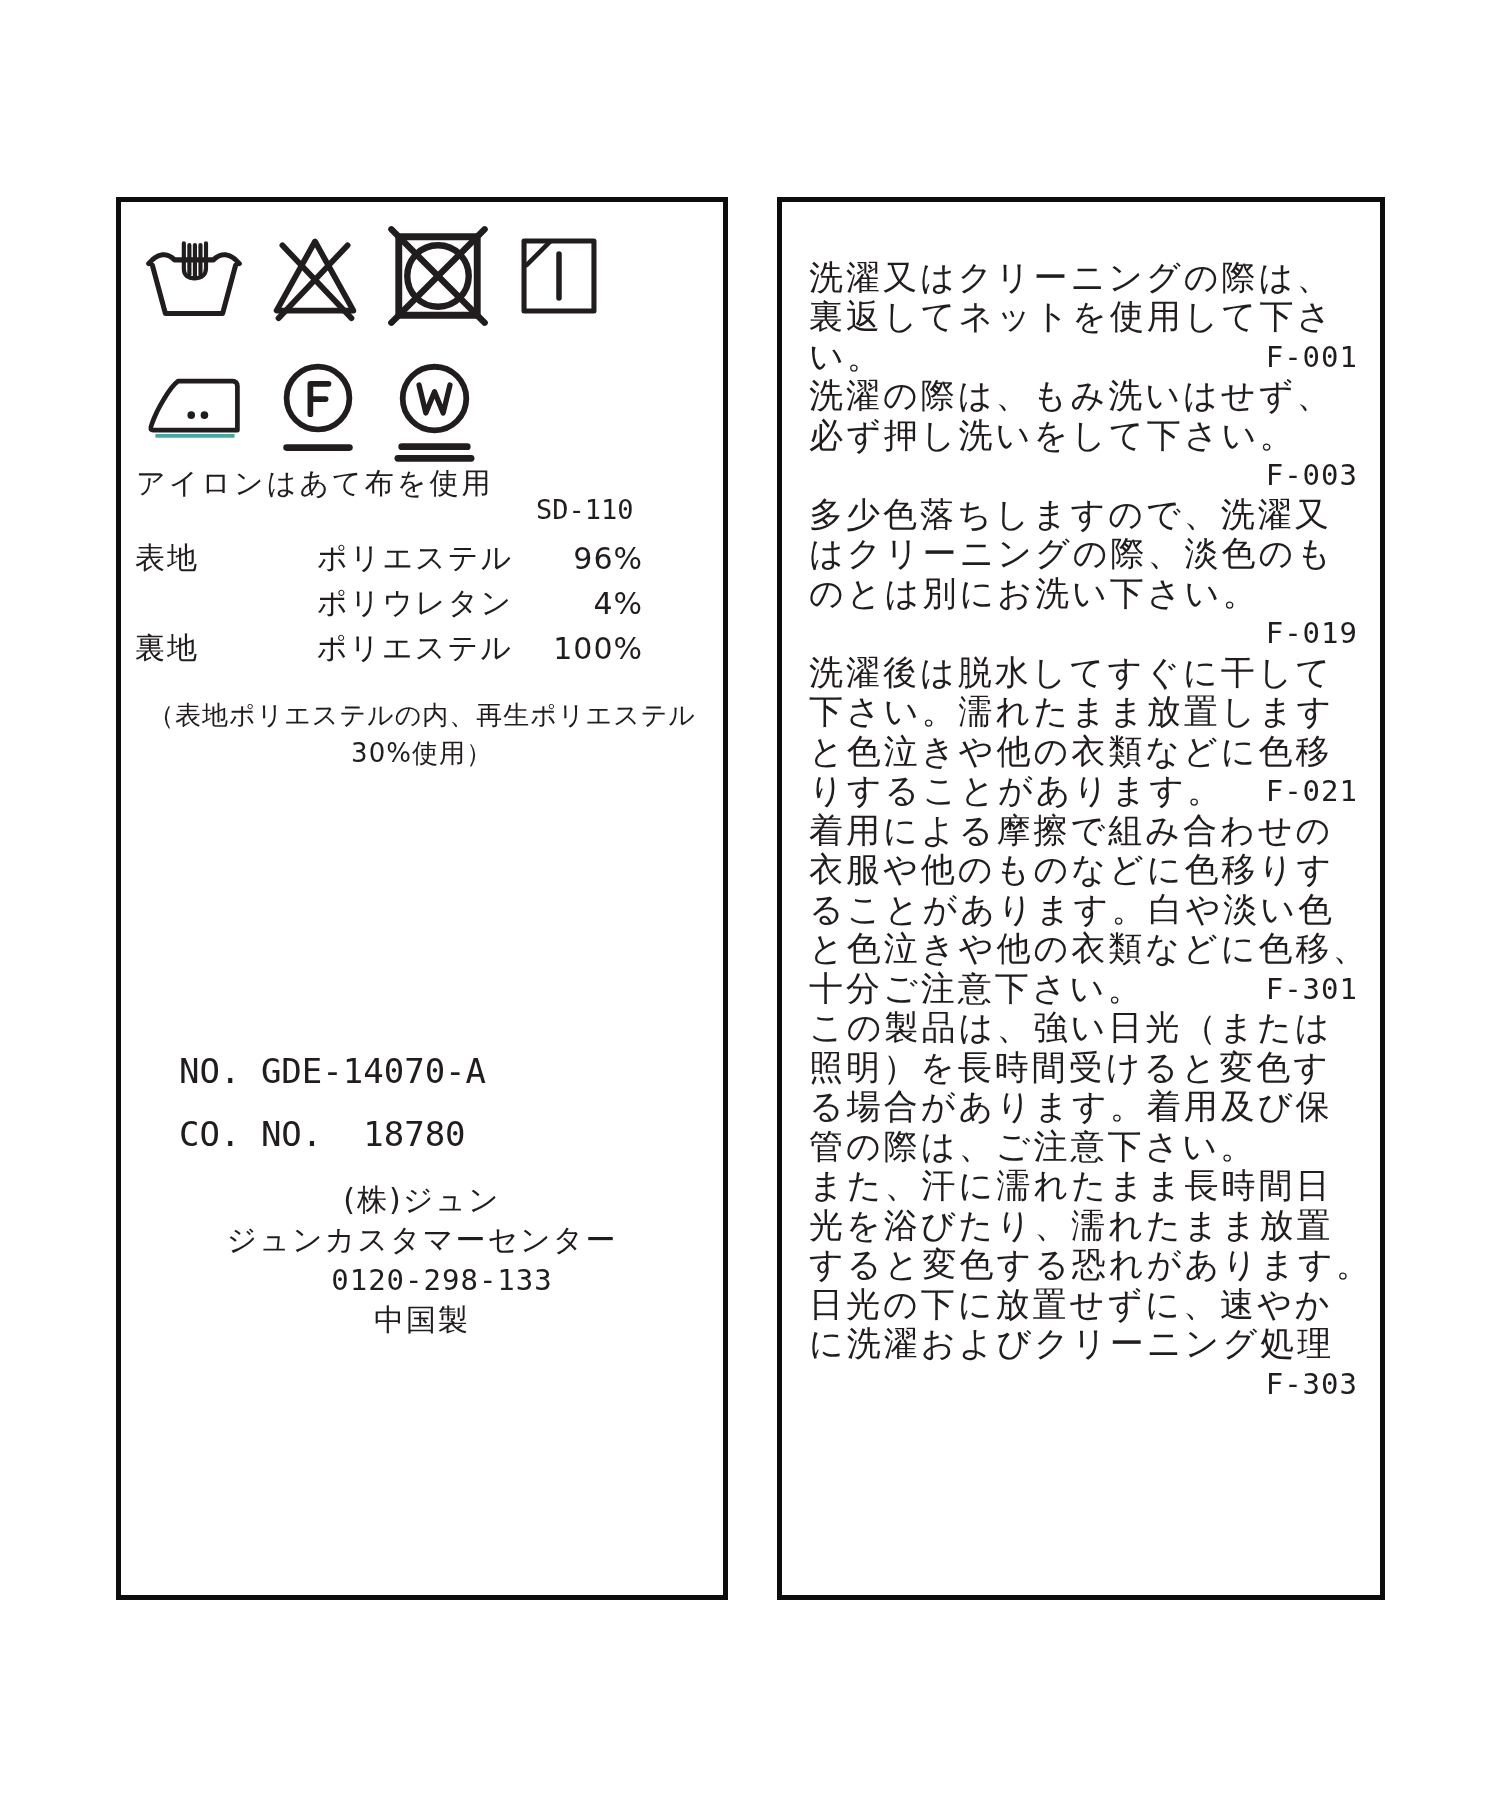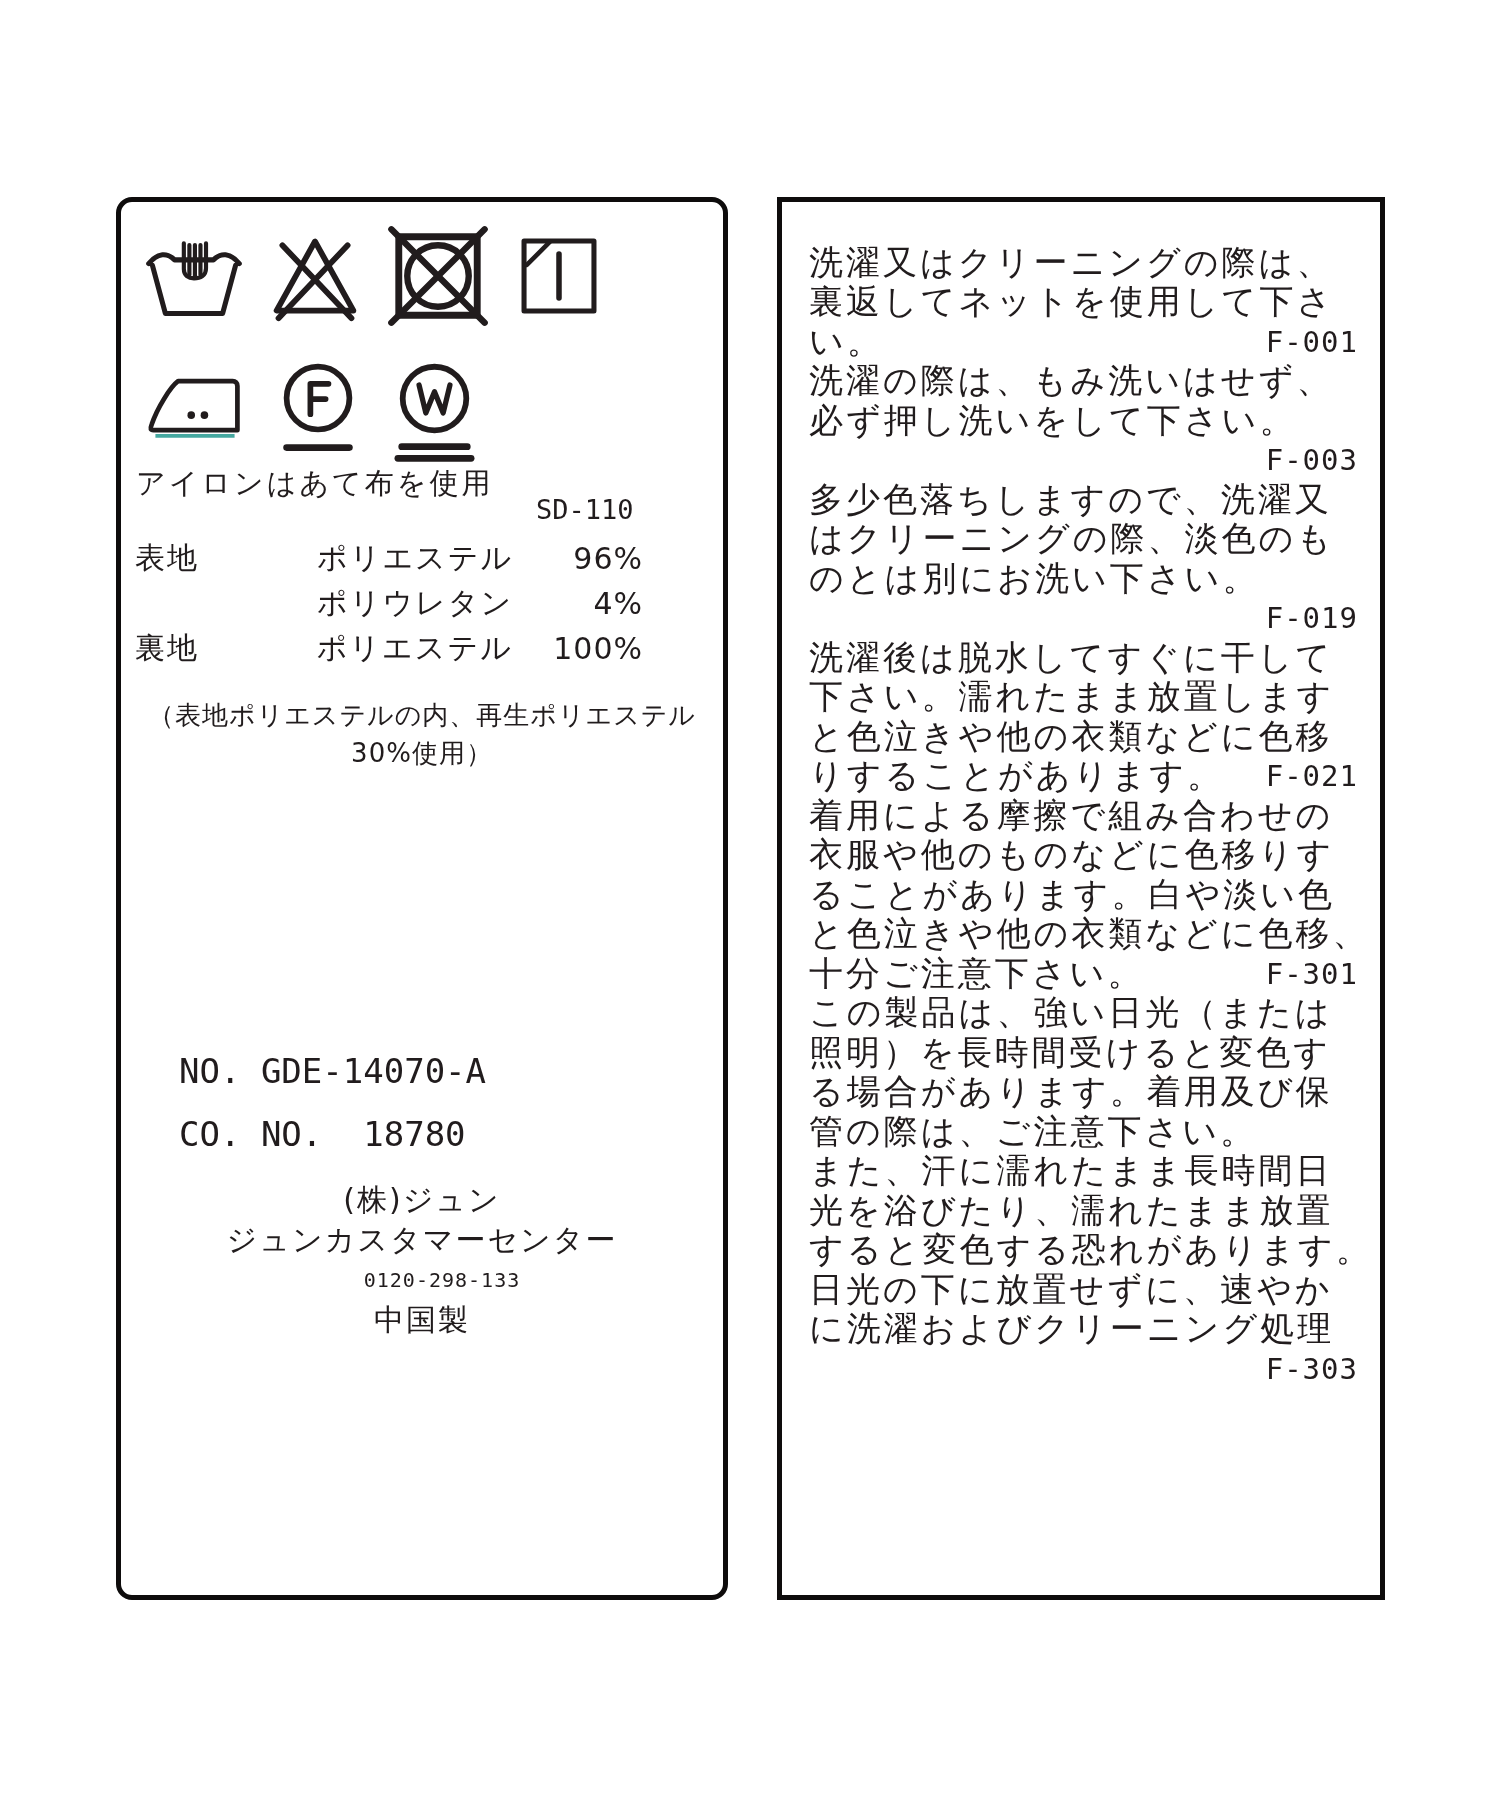--- a/index.html
+++ b/index.html
@@ -1,20 +1,20 @@
 <!DOCTYPE html>
 <html><head>
 <meta charset="utf-8">
 <style>
   html,body{margin:0;padding:0;background:#ffffff;}
   .page{position:relative;width:1500px;height:1800px;background:#ffffff;overflow:hidden;
         font-family:"DejaVu Sans",sans-serif;color:#211c1d;}
   .panel{position:absolute;top:197px;height:1403px;border:5px solid #0e0c0c;
          box-sizing:border-box;background:#ffffff;}
-  .panel.left{left:116px;width:612px;border-radius:16px;}
+  .panel.left{left:116px;width:612px;}
   .panel.right{left:777px;width:608px;}
   .mono{font-family:"DejaVu Sans Mono",monospace;white-space:pre;}
 
   
   .icons-row{position:absolute;display:flex;}
   .row1{left:22px;top:16px;gap:22px;align-items:center;height:116px;}
   .row2{left:25px;top:158px;align-items:flex-start;}
   .row2 svg + svg{margin-left:34px;}
   .icons-row svg{display:block;}
   .ink-stroke{stroke:#211c1d;fill:none;stroke-linecap:round;stroke-linejoin:round;}
@@ -30,24 +30,24 @@
   .comp-percent{flex:1;text-align:right;letter-spacing:1px;}
 
   .comp-note{position:absolute;top:486px;left:0;width:100%;text-align:center;
              font-size:26px;line-height:38px;letter-spacing:1px;margin-top:8px;}
 
   .prod-no{position:absolute;top:849px;left:58px;font-size:34px;}
   .co-no{position:absolute;top:912px;left:58px;font-size:34px;}
 
   .company{position:absolute;top:978px;left:0;width:100%;text-align:center;}
   .company-line{line-height:40px;font-size:30px;letter-spacing:2px;}
-  .company-line.mono{font-size:20px;letter-spacing:1px;padding-left:40px;}
+  .company-line.mono{font-size:29px;letter-spacing:1px;padding-left:40px;}
 
   
-  .care-lines{position:absolute;top:41px;left:27px;right:22px;}
+  .care-lines{position:absolute;top:56px;left:27px;right:22px;}
   .cl{display:flex;justify-content:space-between;align-items:center;height:39.5px;}
   .cl-text{font-size:34px;letter-spacing:3px;white-space:pre;}
   .cl-code{font-family:"DejaVu Sans Mono",monospace;font-size:29px;letter-spacing:1px;}
 </style>
 </head>
 <body>
 
 <div class="page">
 
   <section class="panel left">

